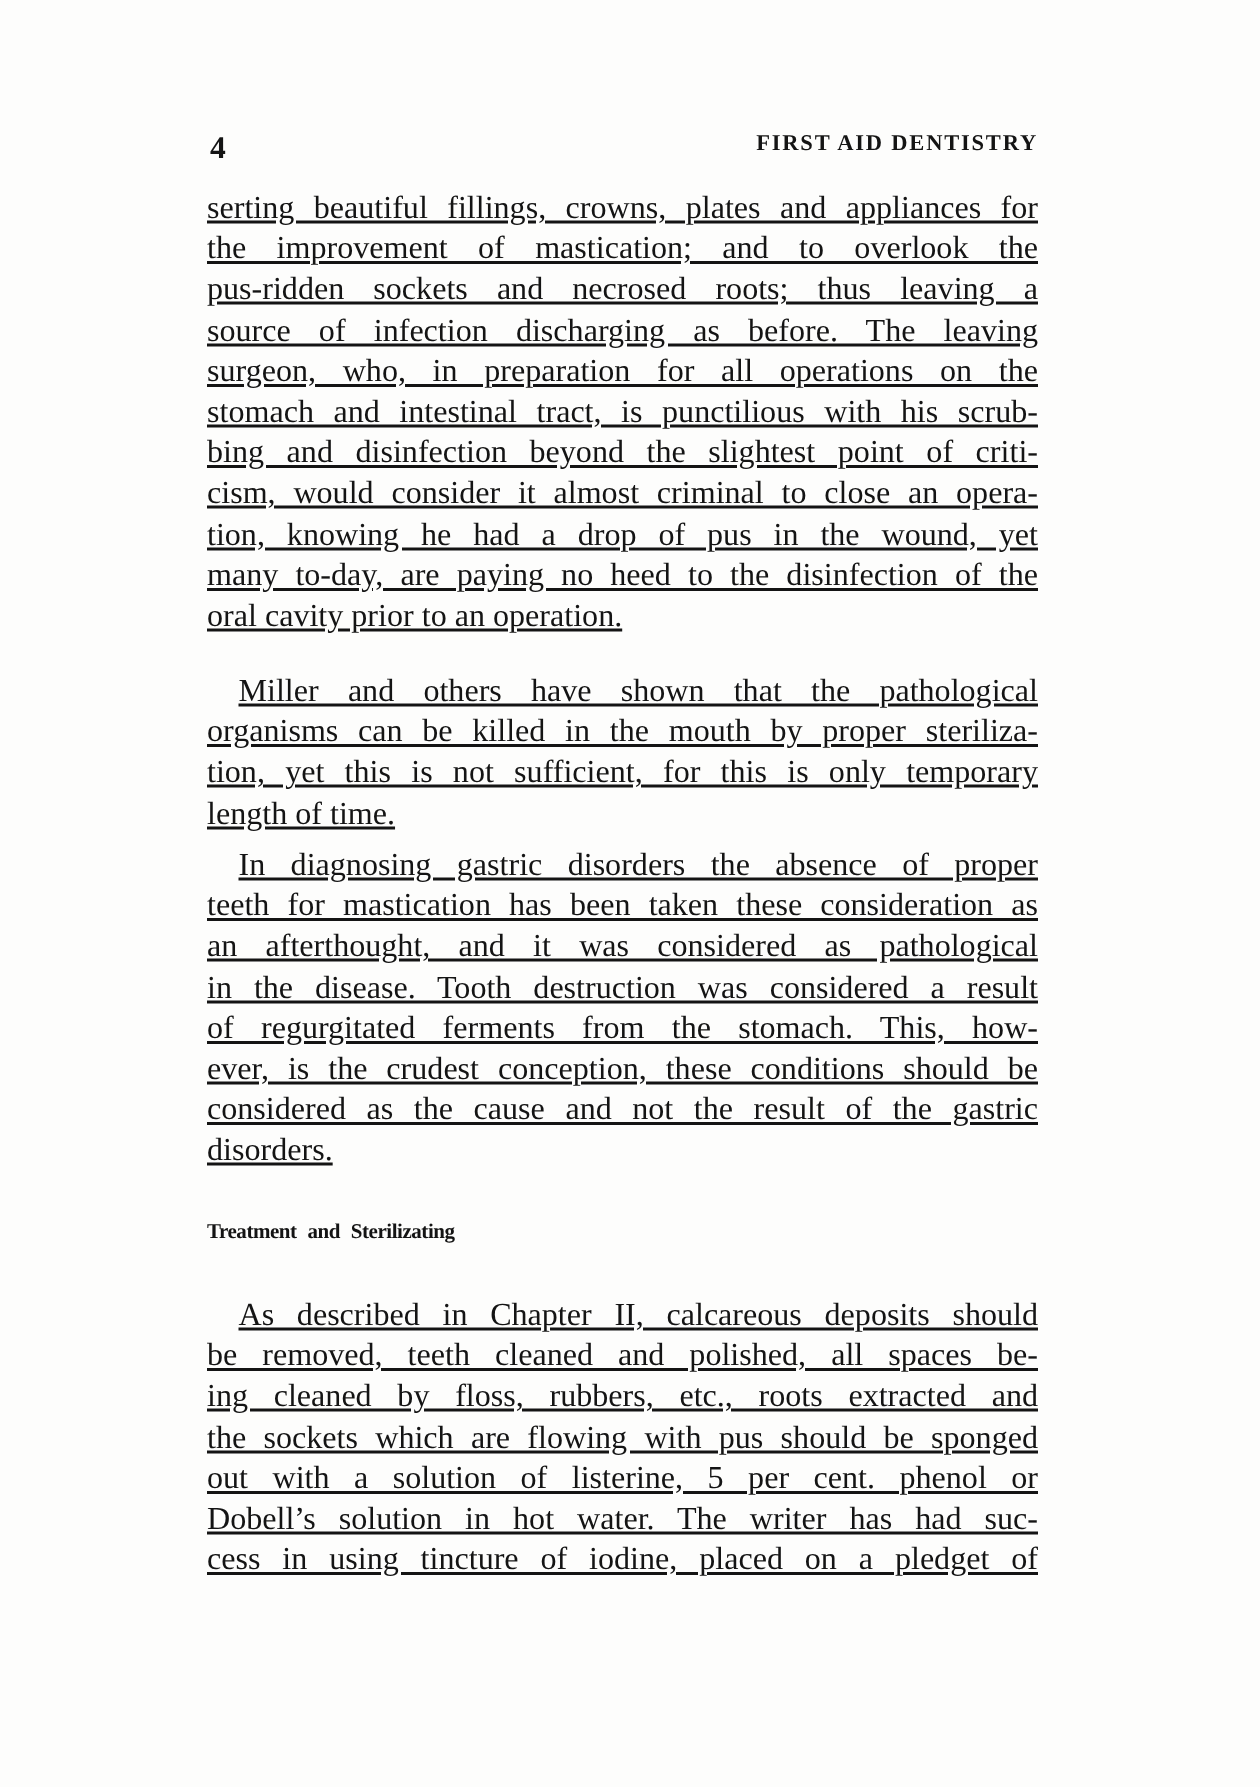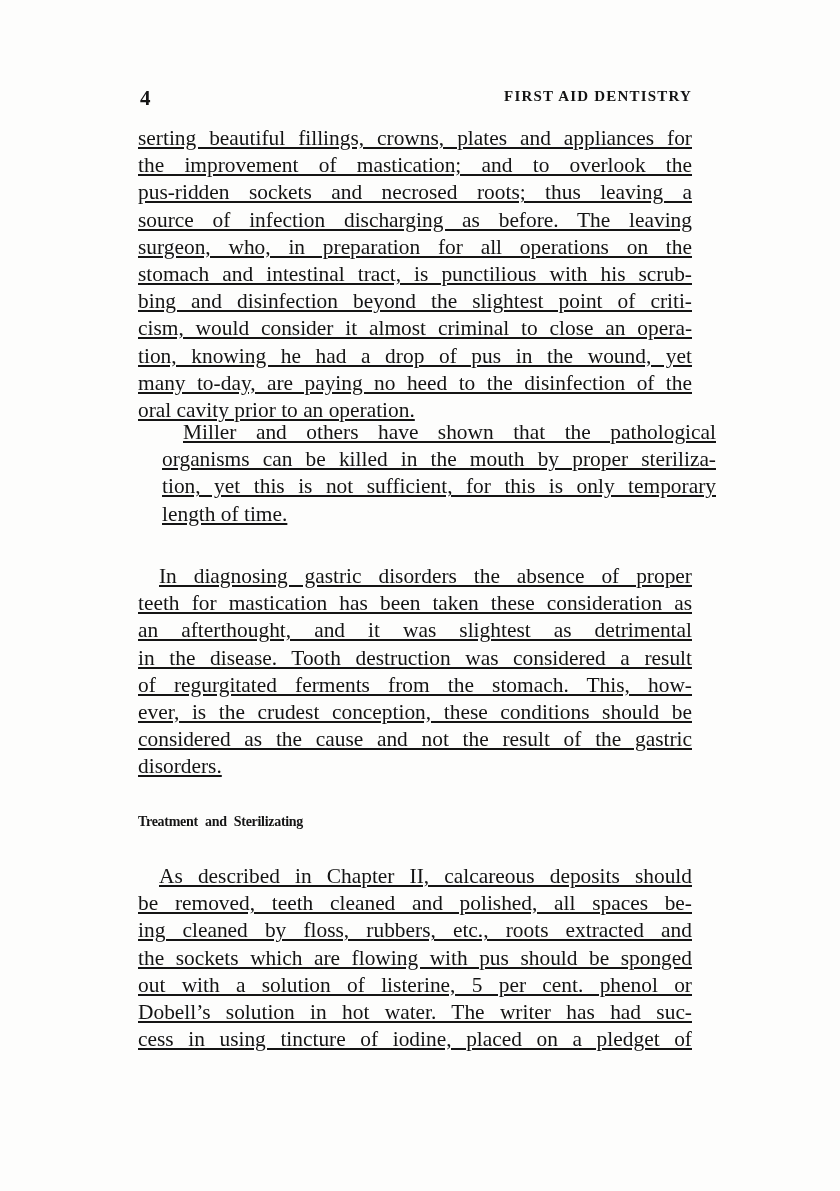--- a/index.html
+++ b/index.html
@@ -60,21 +60,21 @@
       text-align-last: justify;
       white-space: nowrap;
     }
     .line.last {
       text-align-last: left;
     }
     .line.indent {
       padding-left: 21px;
     }
     .block1 { top: 125px; }
-    .block2 { top: 419px; margin-left: 24px; }
+    .block2 { top: 447px; }
     .block3 { top: 563px; }
     .section-heading {
       position: absolute;
       left: 138px;
       width: 554px;
       top: 814px;
       font-size: 14px;
       font-weight: bold;
       letter-spacing: -0.3px;
       word-spacing: 4px;
@@ -108,21 +108,21 @@
   <div class="body-text block2">
     <span class="line indent">Miller and others have shown that the pathological</span>
     <span class="line">organisms can be killed in the mouth by proper steriliza-</span>
     <span class="line">tion, yet this is not sufficient, for this is only temporary</span>
     <span class="line last">length of time.</span>
   </div>
 
   <div class="body-text block3">
     <span class="line indent">In diagnosing gastric disorders the absence of proper</span>
     <span class="line">teeth for mastication has been taken these consideration as</span>
-    <span class="line">an afterthought, and it was slightest as detrimental</span>
+    <span class="line">an afterthought, and it was considered as pathological</span>
     <span class="line">in the disease. Tooth destruction was considered a result</span>
     <span class="line">of regurgitated ferments from the stomach. This, how-</span>
     <span class="line">ever, is the crudest conception, these conditions should be</span>
     <span class="line">considered as the cause and not the result of the gastric</span>
     <span class="line last">disorders.</span>
   </div>
 
   <div class="section-heading">Treatment and Sterilizating</div>
 
   <div class="body-text block4">

